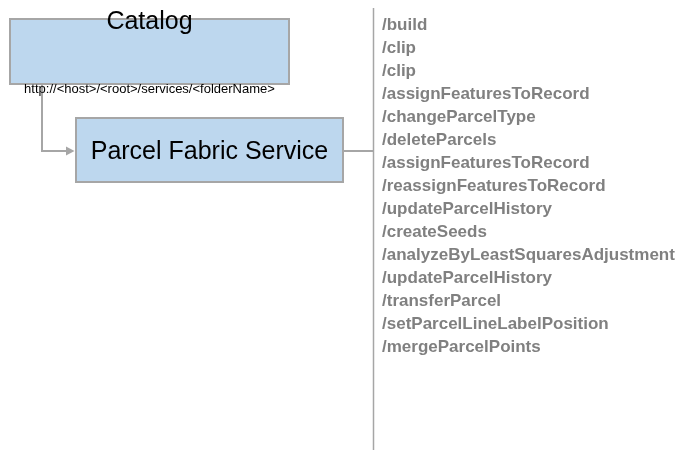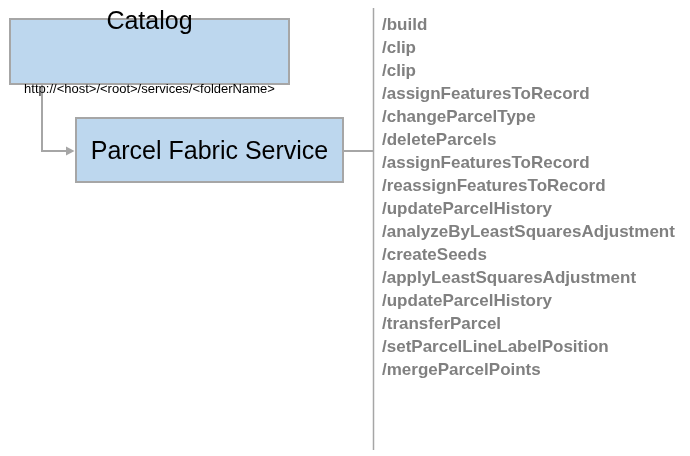--- a/index.html
+++ b/index.html
@@ -96,22 +96,21 @@
   <div class="endpoint-list" id="endpoint-list">
       <div class="endpoint-item">/build</div>
       <div class="endpoint-item">/clip</div>
       <div class="endpoint-item">/clip</div>
       <div class="endpoint-item">/assignFeaturesToRecord</div>
       <div class="endpoint-item">/changeParcelType</div>
       <div class="endpoint-item">/deleteParcels</div>
       <div class="endpoint-item">/assignFeaturesToRecord</div>
       <div class="endpoint-item">/reassignFeaturesToRecord</div>
       <div class="endpoint-item">/updateParcelHistory</div>
+      <div class="endpoint-item">/createSeeds</div>
       <div class="endpoint-item">/analyzeByLeastSquaresAdjustment</div>
-      <div class="endpoint-item">/createSeeds</div>
-      <div class="endpoint-item">/applyLeastSquaresAdjustment</div>
       <div class="endpoint-item">/updateParcelHistory</div>
       <div class="endpoint-item">/transferParcel</div>
       <div class="endpoint-item">/setParcelLineLabelPosition</div>
       <div class="endpoint-item">/mergeParcelPoints</div>
     </div>
 
 </div>
 
 </body></html>

